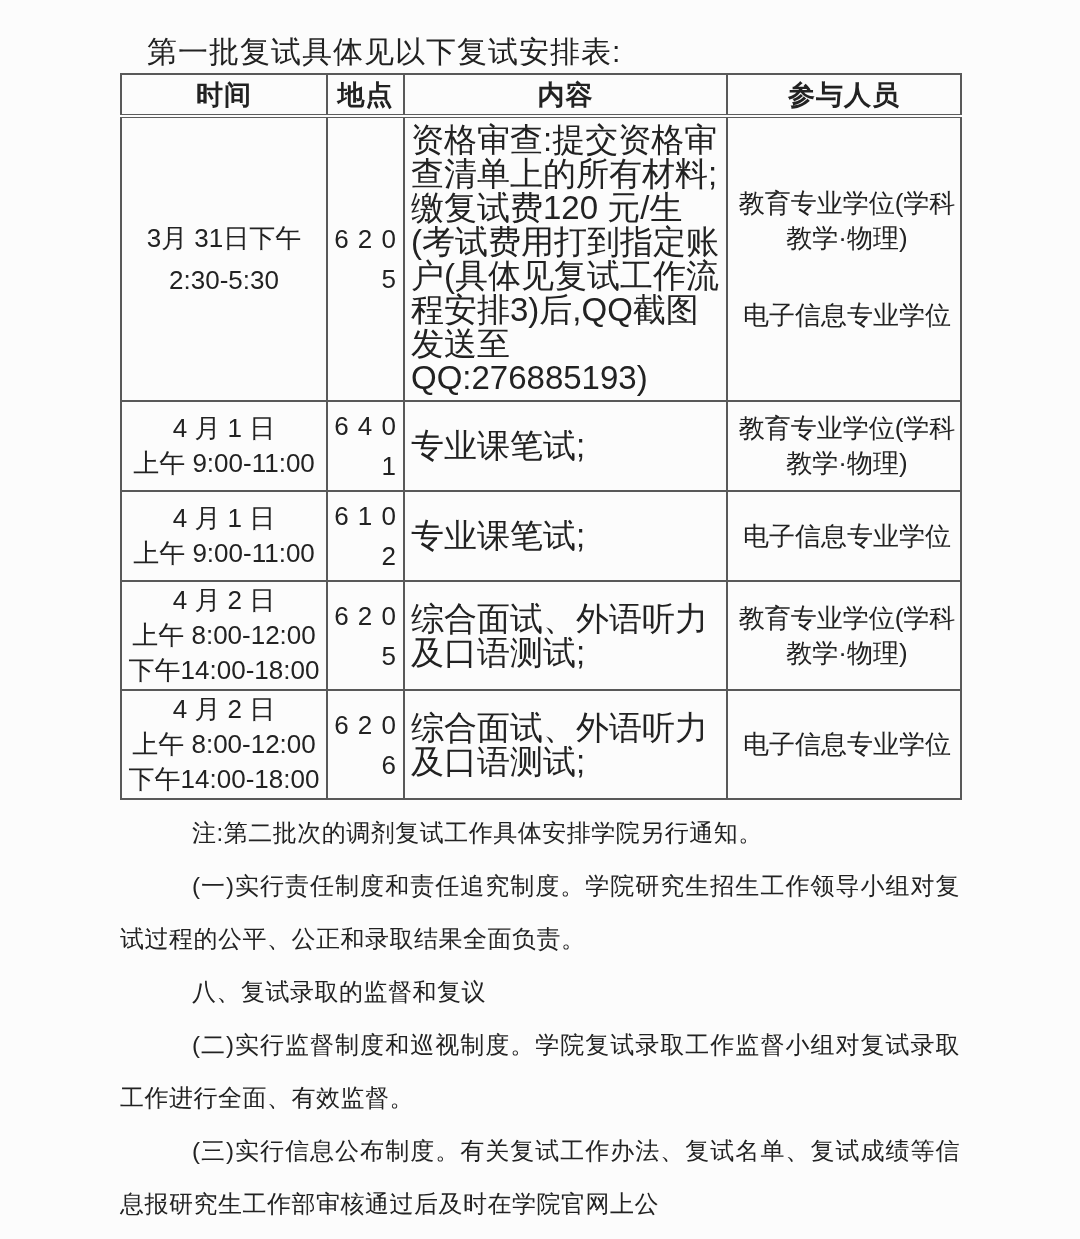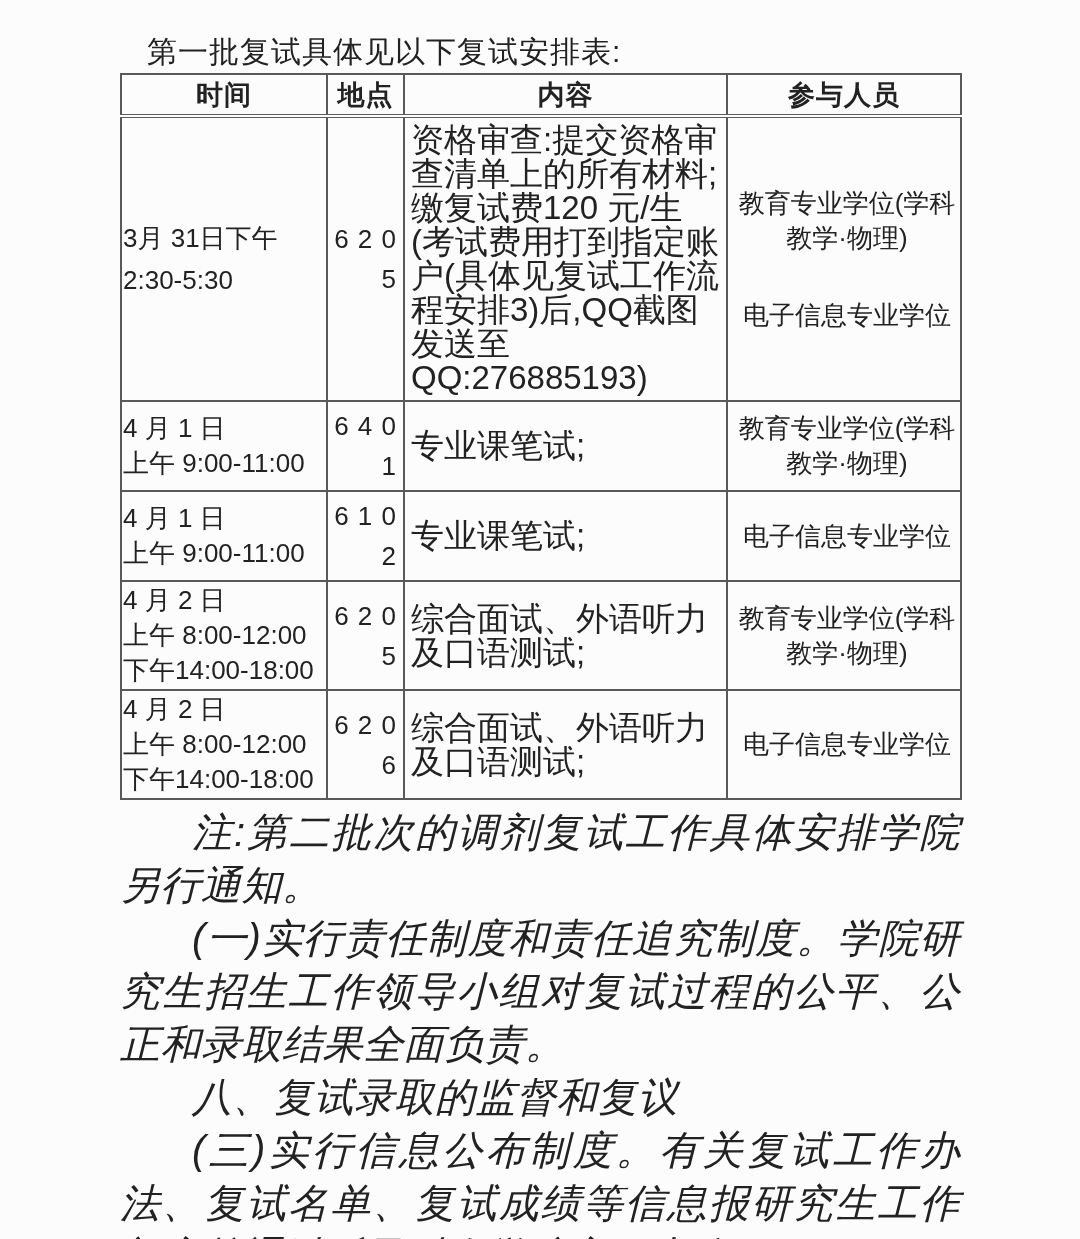--- a/index.html
+++ b/index.html
@@ -54,20 +54,21 @@
     border-bottom: 4px double #5c5c5c;
     letter-spacing: 1px;
   }
   tr.row-0 { height: 203px; }
   tr.row-1 { height: 70px; }
   tr.row-2 { height: 71px; }
   tr.row-3 { height: 96px; }
   tr.row-4 { height: 105px; }
   td.time {
     font-size: 26px;
+    text-align: center;
     line-height: 35px;
     margin-top: 16px;
   }
   tr.row-0 td.time { line-height: 42px; }
   td.loc {
     font-size: 26px;
     padding: 4px 6px;
     line-height: 40px;
     letter-spacing: 1px;
     text-align: right;
@@ -85,26 +86,25 @@
     line-height: 35px;
     text-align: center;
   }
   tr.row-0 td.part .part-line + .part-line { margin-top: 42px; }
   .notes {
     margin-top: 6px;
     width: 840px;
   }
   .notes p {
     margin: 0;
-    font-size: 40px;
+    font-size: 24px;
     line-height: 53px;
     text-align: justify;
     text-indent: 72px;
     letter-spacing: 0.5px;
-    font-style: italic;
   }
 </style>
 </head>
 <body>
 
 <div class="page">
 
   <div class="intro">第一批复试具体见以下复试安排表:</div>
 
   <table class="schedule">
@@ -181,16 +181,17 @@
           <div class="part-line">电子信息专业学位</div>
         </td>
       </tr>
     </tbody>
   </table>
 
   <div class="notes">
     <p>注:第二批次的调剂复试工作具体安排学院另行通知。</p>
     <p>(一)实行责任制度和责任追究制度。学院研究生招生工作领导小组对复试过程的公平、公正和录取结果全面负责。</p>
     <p>八、复试录取的监督和复议</p>
+    <p>(二)实行监督制度和巡视制度。学院复试录取工作监督小组对复试录取工作进行全面、有效监督。</p>
     <p>(三)实行信息公布制度。有关复试工作办法、复试名单、复试成绩等信息报研究生工作部审核通过后及时在学院官网上公</p>
   </div>
 
 </div>
 
 </body></html>

